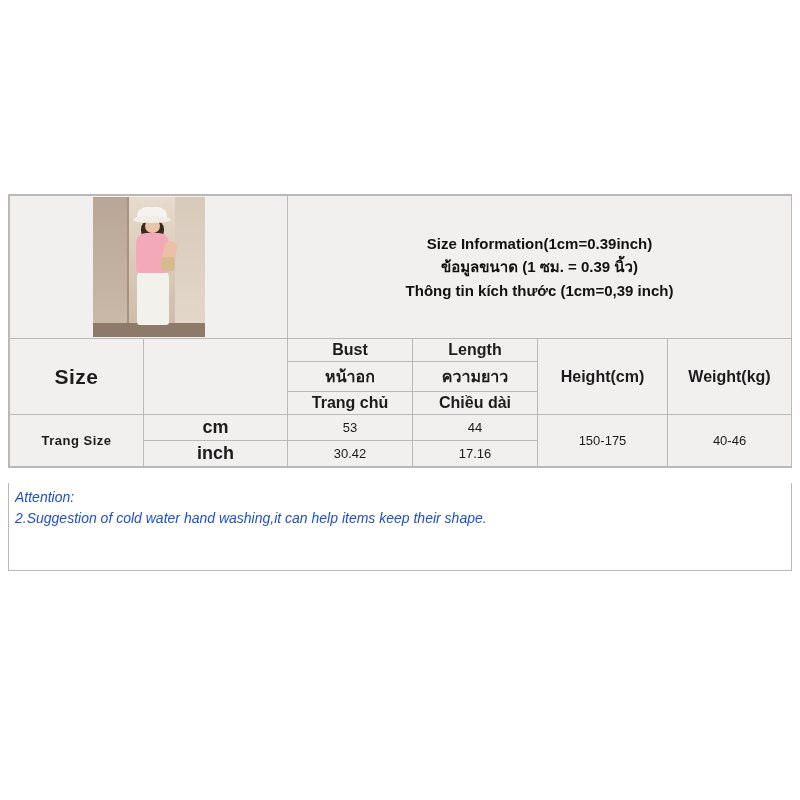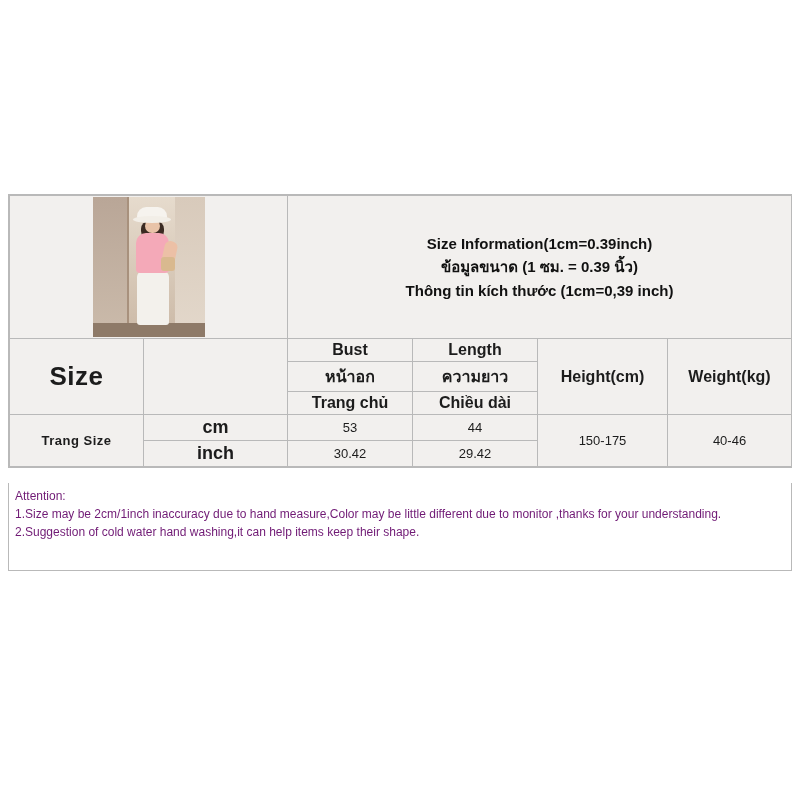--- a/index.html
+++ b/index.html
@@ -110,21 +110,21 @@
   .title-cell {
     padding: 10px 6px !important;
   }
   .title-line {
     font-weight: bold;
     font-size: 15px;
     line-height: 1.55;
     color: #111;
   }
   .size-word {
-    font-size: 26px;
+    font-size: 21px;
     font-weight: bold;
     letter-spacing: 0.5px;
     margin-top: 18px;
   }
   .freesize-word {
     font-size: 13px;
     font-weight: bold;
     letter-spacing: 0.5px;
   }
   .hdr {
@@ -149,23 +149,24 @@
     width: 784px;
     min-height: 88px;
     border: 1px solid #b9b9b9;
     border-top: none;
     box-sizing: border-box;
     background: #ffffff;
     padding: 4px 6px 6px 6px;
   }
   .attention p {
     margin: 0;
-    font-size: 12px;
+    font-size: 14px;
     line-height: 1.5;
-    color: #701a75;
+    color: #1d4ed8;
+    font-style: italic;
   }
   .green-dot {
     position: absolute;
     left: 298px;
     top: 196px;
     width: 6px;
     height: 6px;
     background: #27b34a;
   }
 </style>
@@ -232,25 +233,24 @@
           <td class="freesize-word" rowspan="2">Trang Size</td>
           <td class="unit">cm</td>
           <td class="val">53</td>
           <td class="val">44</td>
           <td class="val" rowspan="2">150-175</td>
           <td class="val" rowspan="2">40-46</td>
         </tr>
         <tr>
           <td class="unit">inch</td>
           <td class="val">30.42</td>
-          <td class="val">29.42</td>
+          <td class="val">17.16</td>
         </tr>
       </tbody>
     </table>
   </div>
 
   <div class="attention">
     <p>Attention:</p>
-    <p>1.Size may be 2cm/1inch inaccuracy due to hand measure,Color may be little different due to monitor ,thanks for your understanding.</p>
     <p>2.Suggestion of cold water hand washing,it can help items keep their shape.</p>
   </div>
 
 </div>
 
 </body></html>

